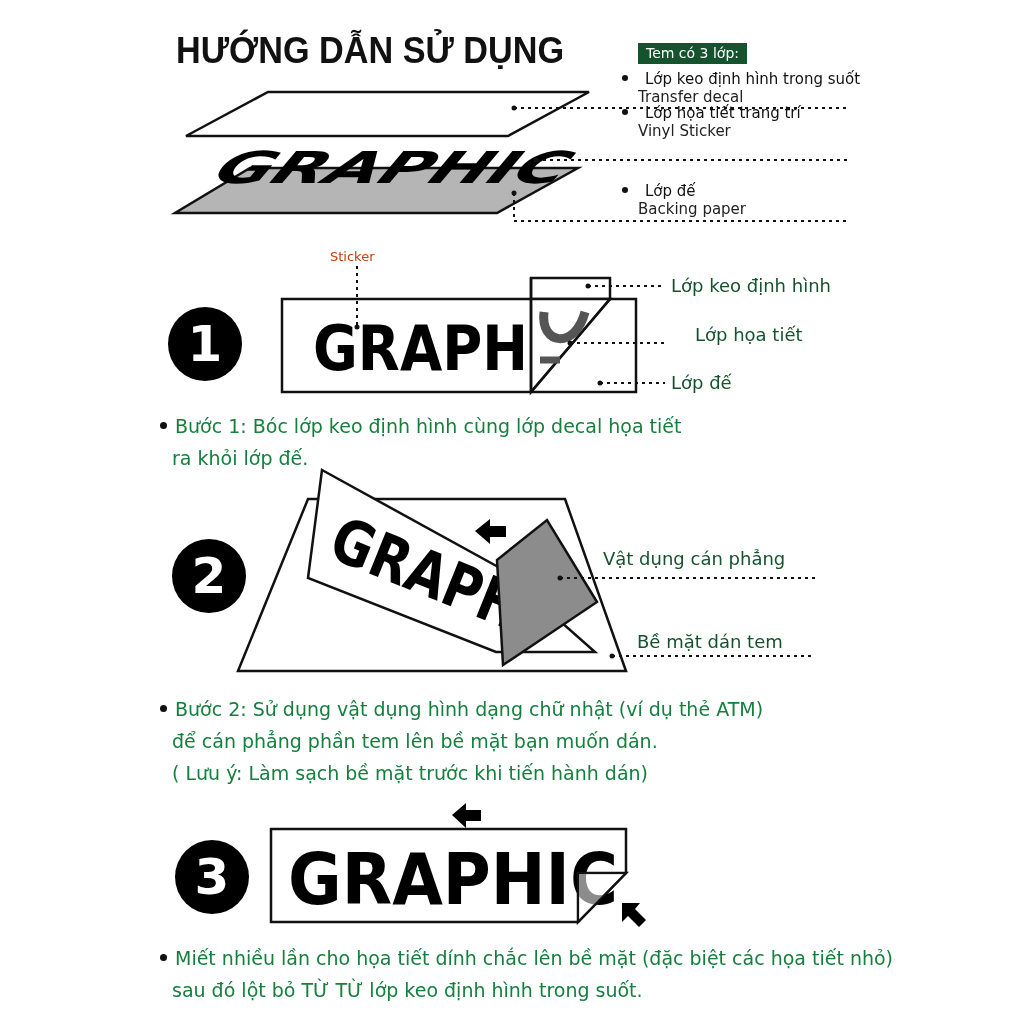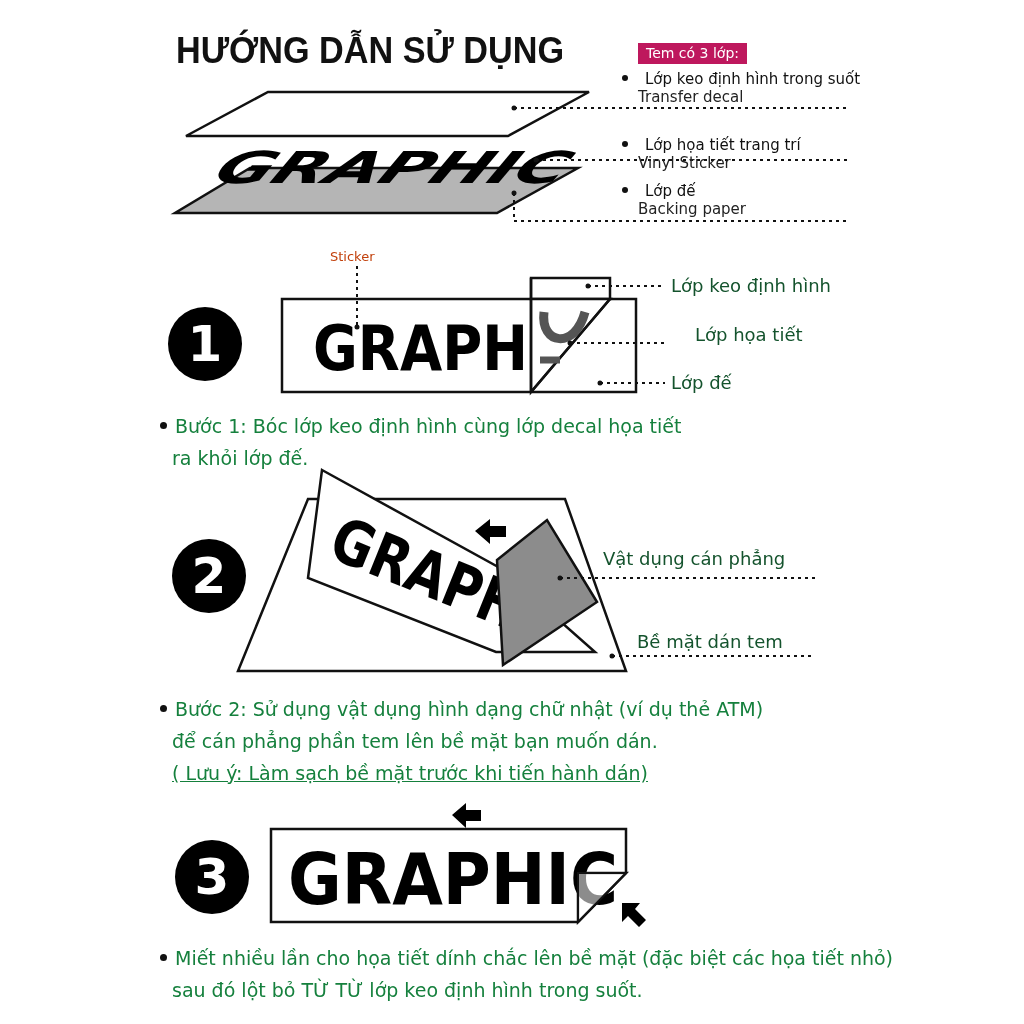--- a/index.html
+++ b/index.html
@@ -1,28 +1,28 @@
 <!DOCTYPE html>
 <html><head>
 <meta charset="utf-8">
 <style>
   html, body { margin:0; padding:0; background:#ffffff; }
   body { width:1024px; height:1024px; position:relative; overflow:hidden; font-family:"DejaVu Sans", sans-serif; color:#111; }
   .abs { position:absolute; }
   .title { left:176px; top:30px; font-family:"Liberation Sans", sans-serif; font-weight:bold; font-size:36px; letter-spacing:0px; color:#111; white-space:nowrap; transform:scaleX(0.95); transform-origin:left top; }
-  .layers-badge { left:638px; top:43px; background:#be185d; color:#fff; font-size:14px; padding:2px 8px 3px 8px; white-space:nowrap; }
+  .layers-badge { left:638px; top:43px; background:#14532d; color:#fff; font-size:14px; padding:2px 8px 3px 8px; white-space:nowrap; }
   .layer-item { left:622px; font-size:15px; line-height:18px; white-space:nowrap; }
   .layer-item .bullet { display:inline-block; width:6px; height:6px; border-radius:50%; background:#111; margin-right:5px; vertical-align:middle; position:relative; top:-2px; }
   .layer-item .vi { font-weight:normal;margin-left:12px; }
   .layer-item .en { display:block; padding-left:16px; font-size:15px; color:#222; }
   .lbl { font-size:18px; white-space:nowrap; color:#14532d; }
   .step-text { left:160px; font-size:19px; line-height:32px; white-space:nowrap; color:#15803d; }
   .step-text .bullet { display:inline-block; width:7px; height:7px; border-radius:50%; background:#111; margin-right:8px; vertical-align:middle; position:relative; top:-2px; }
   .indent { padding-left:12px; display:block; }
-  .note { text-decoration:underline; }
+  .note { }
   .step-circle { width:74px; height:74px; border-radius:50%; background:#000; color:#fff; font-family:"DejaVu Sans", sans-serif; font-weight:bold; font-size:50px; display:flex; align-items:center; justify-content:center; line-height:1; }
   .sticker-lbl { font-size:13px; color:#c2410c; }
   svg { position:absolute; left:0; top:0; }
   .gtext { font-family:"DejaVu Sans", sans-serif; font-weight:bold; }
 </style>
 </head>
 <body>
 
 <svg width="1024" height="1024" viewBox="0 0 1024 1024">
 
@@ -97,21 +97,21 @@
   <polygon points="622,903 640,903 635,909 646,920 639,927 628,916 622,922" fill="#000"></polygon>
 </svg>
 
 <div class="abs title">HƯỚNG DẪN SỬ DỤNG</div>
 <div class="abs layers-badge">Tem có 3 lớp:</div>
 
 <div class="abs layer-item" style="top:70px;">
   <span class="bullet"></span><span class="vi">Lớp keo định hình trong suốt</span>
   <span class="en">Transfer decal</span>
 </div>
-<div class="abs layer-item" style="top:136px;">
+<div class="abs layer-item" style="top:104px;">
   <span class="bullet"></span><span class="vi">Lớp họa tiết trang trí</span>
   <span class="en">Vinyl Sticker</span>
 </div>
 <div class="abs layer-item" style="top:182px;">
   <span class="bullet"></span><span class="vi">Lớp đế</span>
   <span class="en">Backing paper</span>
 </div>
 
 <div class="abs step-circle" style="left:168px; top:307px;">1</div>
 <div class="abs sticker-lbl" style="left:330px; top:249px;">Sticker</div>

